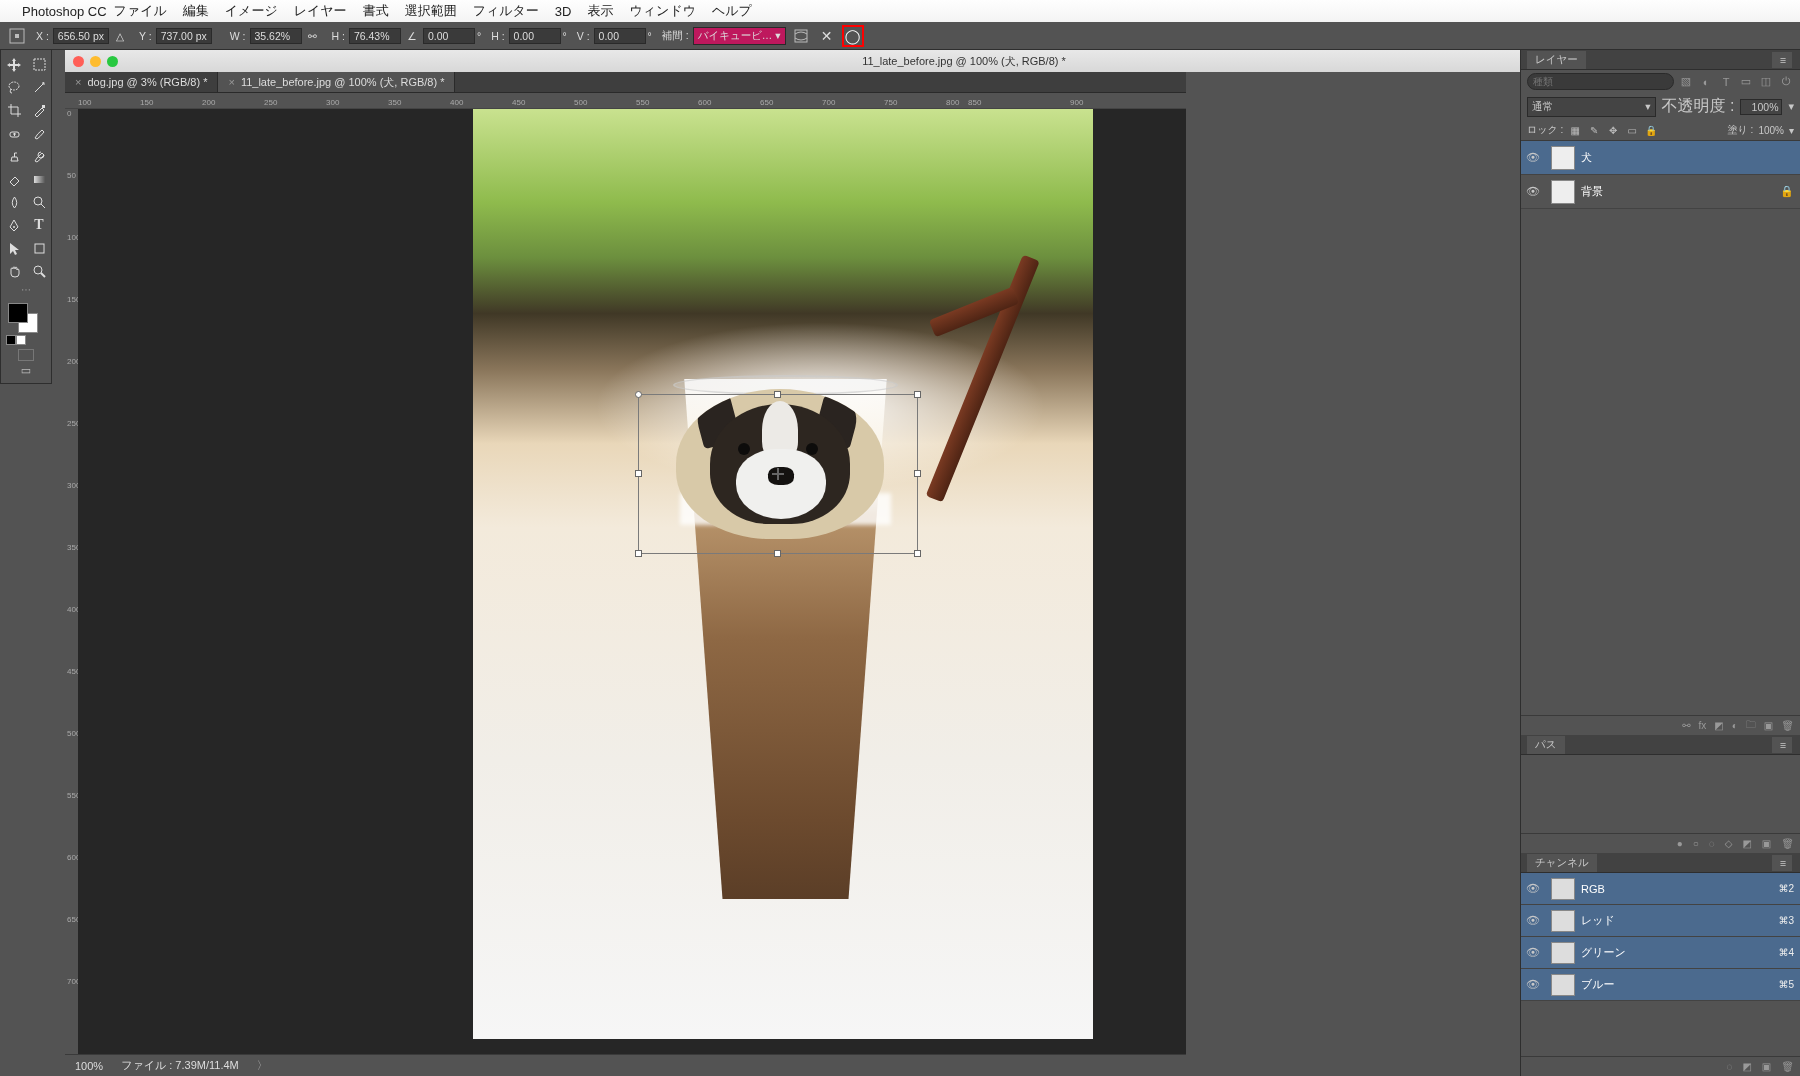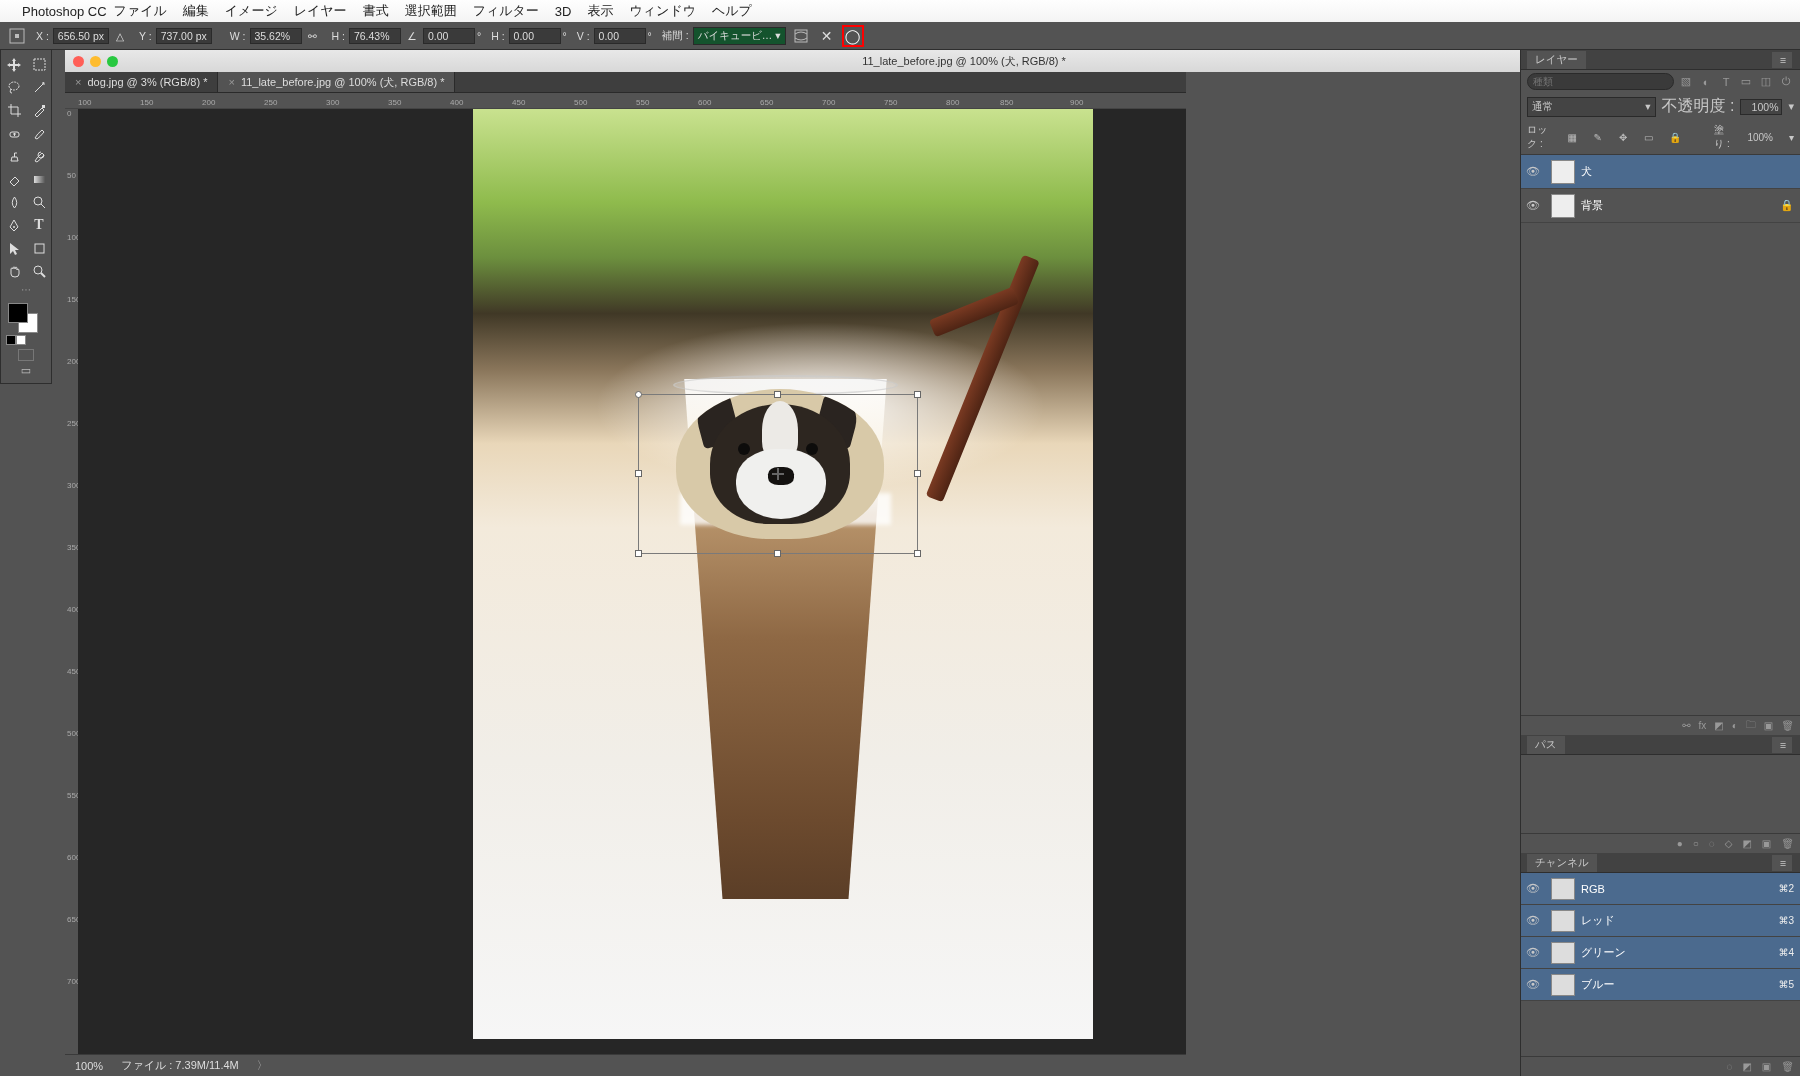--- a/index.html
+++ b/index.html
@@ -5,21 +5,21 @@
 *{margin:0;padding:0;box-sizing:border-box;font-family:"Hiragino Kaku Gothic ProN","Helvetica Neue",Arial,sans-serif;user-select:none}
 body{background:#535353;width:1800px;height:1076px;overflow:hidden;position:relative;font-size:11px;color:#c8c8c8}
 .menubar{background:linear-gradient(#fefefe,#f4f4f4);height:22px;display:flex;align-items:center;padding:0 10px;color:#222;font-size:13px}
 .menubar .apple{font-size:14px;margin-right:12px}
 .menubar .appname{font-weight:normal;margin-right:7px}
 .menubar .menuitem{margin-right:16px;cursor:default}
 .optbar{background:#535353;height:28px;display:flex;align-items:center;padding:0 6px;border-bottom:1px solid #2e2e2e;color:#ddd;font-size:10.5px}
 .optbar .ico{width:18px;height:18px;display:inline-flex;align-items:center;justify-content:center;margin:0 2px}
 .optbar .field{background:#3a3a3a;border:1px solid #2a2a2a;padding:1px 4px;min-width:52px;color:#ddd;font-size:10.5px}
 .optbar .lbl{margin:0 4px 0 8px}
-.optbar .sel{background:#14532d;border:1px solid #2a2a2a;padding:1px 4px;color:#ddd;font-size:10.5px}
+.optbar .sel{background:#be185d;border:1px solid #2a2a2a;padding:1px 4px;color:#ddd;font-size:10.5px}
 .optbar .sq{width:22px;height:22px;display:flex;align-items:center;justify-content:center;margin-left:4px;cursor:pointer}
 .optbar .hlred{border:2px solid #ff0000}
 .doc-titlebar{position:absolute;top:50px;left:65px;right:0;height:22px;background:linear-gradient(#e8e8e8,#d8d8d8);display:flex;align-items:center;padding-left:8px;color:#444;font-size:11px}
 .traffic{display:flex;gap:6px;margin-right:10px}
 .tl{width:11px;height:11px;border-radius:50%}
 .tl.r{background:#ff5f57}.tl.y{background:#febc2e}.tl.g{background:#28c840}
 .doc-title{flex:1;text-align:center;font-size:11px;color:#333}
 .tabstrip{position:absolute;top:72px;left:65px;right:614px;height:21px;background:#3e3e3e;display:flex;align-items:center;border-bottom:1px solid #2a2a2a}
 .tab{padding:0 10px;height:100%;display:flex;align-items:center;font-size:11px;color:#ddd;border-right:1px solid #2a2a2a;cursor:pointer}
 .tab .x{margin-right:6px;font-size:11px;color:#999}
@@ -76,21 +76,21 @@
 .panel-tab{background:#424242;height:20px;display:flex;align-items:center;padding:0 8px;font-size:10.5px;border-bottom:1px solid #2e2e2e}
 .panel-tab span{background:#535353;padding:2px 8px;margin-left:-2px}
 .panel-tab .mnu{margin-left:auto;letter-spacing:-2px;cursor:pointer}
 .search-row{display:flex;align-items:center;padding:3px 6px;gap:4px}
 .search-row input{flex:1;background:#3a3a3a;border:1px solid #2a2a2a;color:#aaa;font-size:10px;padding:2px 5px;border-radius:10px}
 .search-row .i{width:16px;height:16px;display:flex;align-items:center;justify-content:center;color:#999;cursor:pointer;font-size:11px}
 .blend-row{display:flex;align-items:center;padding:3px 6px;gap:6px}
 .blend-row .sel{flex:1;background:#444;border:1px solid #2a2a2a;padding:2px 4px;display:flex;justify-content:space-between;font-size:10.5px}
 .blend-row .lbl{font-size:16px}
 .blend-row .pct{background:#444;border:1px solid #2a2a2a;padding:1px 3px;width:42px;text-align:right;font-size:10.5px}
-.lock-row{display:flex;align-items:center;padding:3px 6px;gap:16px;font-size:10px;border-bottom:1px solid #3a3a3a}
+.lock-row{display:flex;align-items:center;padding:3px 6px;gap:5px;font-size:10px;border-bottom:1px solid #3a3a3a}
 .lock-row .ic{width:14px;height:14px;display:flex;align-items:center;justify-content:center;color:#bbb}
 .layer-list{flex:0 0 auto}
 .layer{display:flex;align-items:center;height:34px;border-bottom:1px solid #434343;padding-right:6px}
 .layer.sel{background:#4b6a8e}
 .layer .vis{width:24px;text-align:center;font-size:11px;cursor:pointer}
 .layer .thumb{width:24px;height:24px;background:#eee;border:1px solid #888;margin:0 6px;display:flex;align-items:center;justify-content:center;font-size:8px;color:#555}
 .layer .nm{flex:1;font-size:11px;color:#fff}
 .layer .lock{color:#bbb;font-size:11px}
 .layer-spacer{flex:1}
 .panel-footrow{display:flex;justify-content:flex-end;align-items:center;height:20px;padding:0 6px;gap:8px;border-top:1px solid #3a3a3a;font-size:10px;color:#999}
@@ -325,21 +325,21 @@
     <span class="tick" style="left: 310px;">350</span>
     <span class="tick" style="left: 372px;">400</span>
     <span class="tick" style="left: 434px;">450</span>
     <span class="tick" style="left: 496px;">500</span>
     <span class="tick" style="left: 558px;">550</span>
     <span class="tick" style="left: 620px;">600</span>
     <span class="tick" style="left: 682px;">650</span>
     <span class="tick" style="left: 744px;">700</span>
     <span class="tick" style="left: 806px;">750</span>
     <span class="tick" style="left: 868px; text-align: center;">800</span>
-    <span class="tick" style="left: 922px;">850</span>
+    <span class="tick" style="left: 890px;">850</span>
     <span class="tick" style="left: 992px;">900</span>
     <span class="tick" style="left: 1054px; margin-top: 21px;">950</span>
   </div>
 <div class="ruler-v" id="rulerV">
     <span class="tick" style="top: 0px;">0</span>
     <span class="tick" style="top: 62px;">50</span>
     <span class="tick" style="top: 124px;">100</span>
     <span class="tick" style="top: 186px;">150</span>
     <span class="tick" style="top: 248px;">200</span>
     <span class="tick" style="top: 310px;">250</span>

